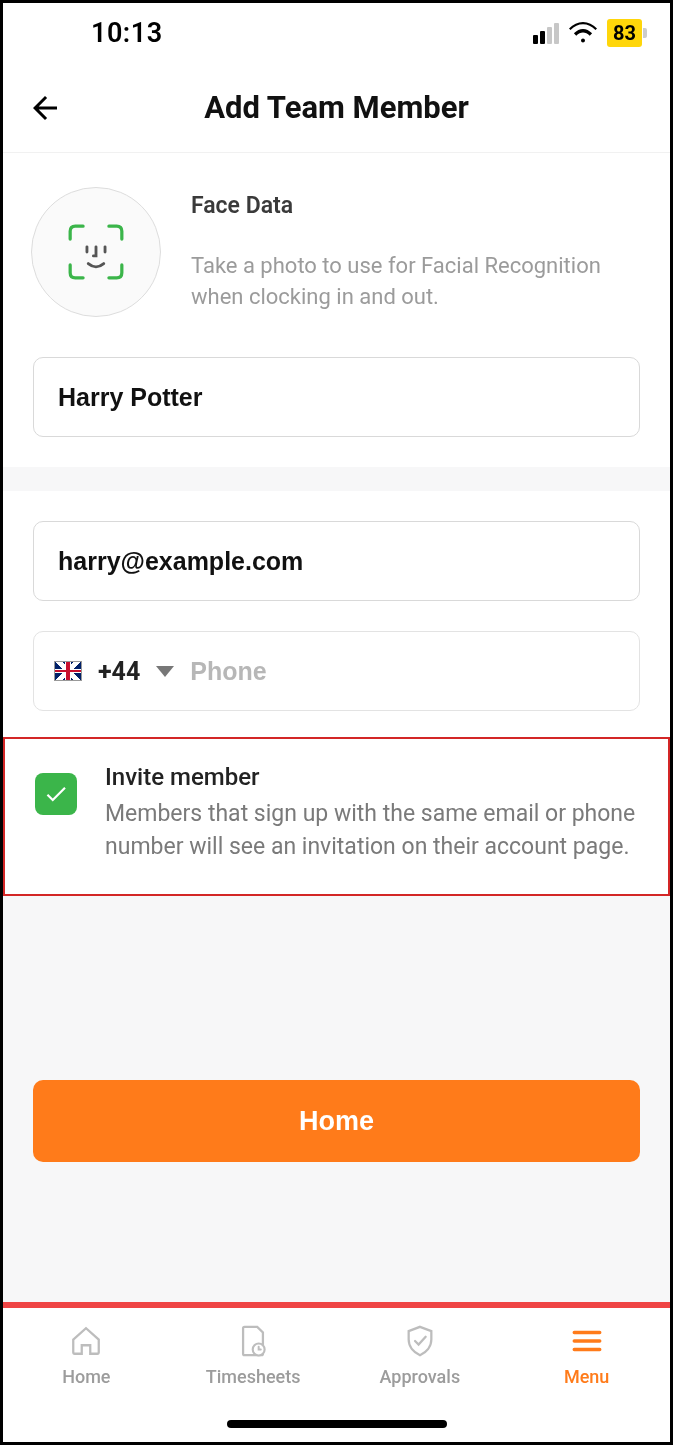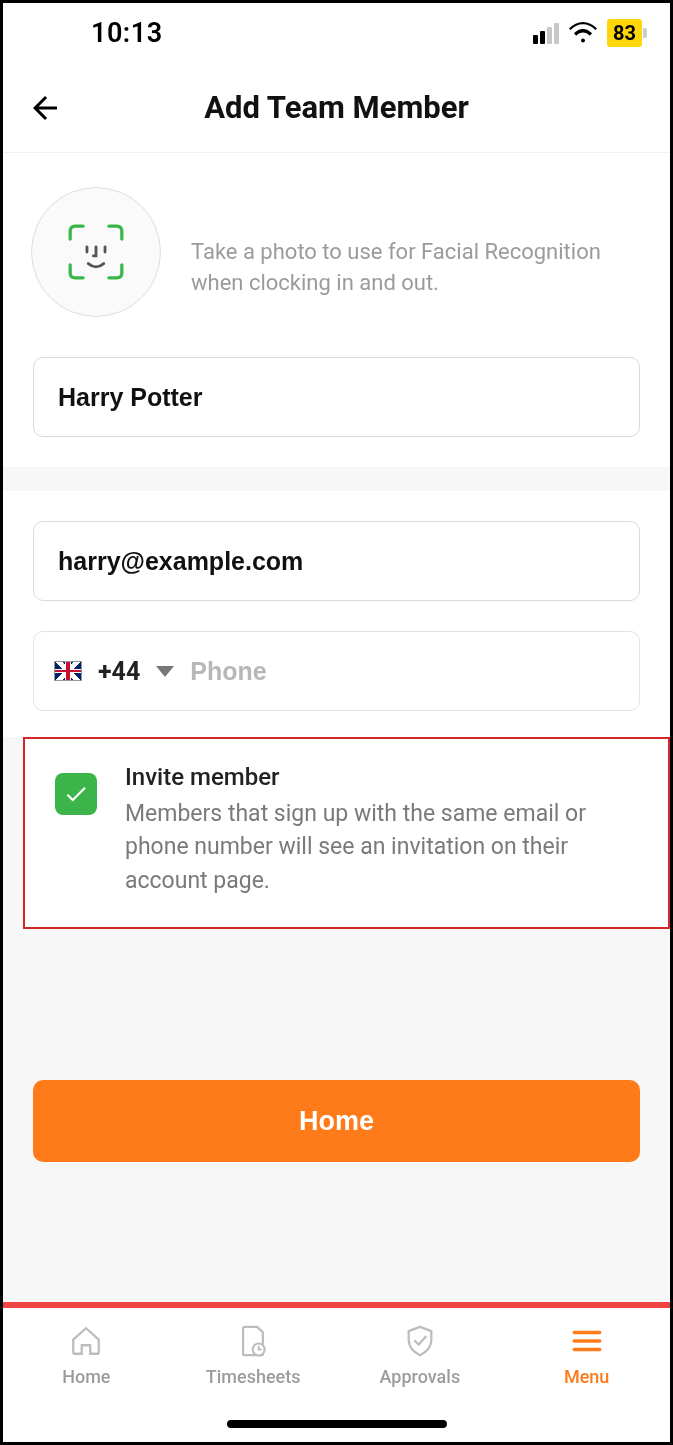--- a/index.html
+++ b/index.html
@@ -96,21 +96,21 @@
   .caret-down { width:0; height:0; border-left:9px solid transparent; border-right:9px solid transparent; border-top:11px solid #777; }
   .phone-input {
     flex: 1; border: none; outline: none; font-size: 25px; font-weight: 600;
     color:#111; background: transparent;
   }
   .phone-input::placeholder { color: #b7b7b7; font-weight: 600; }
   .invite-section {
     background: #fff; padding: 24px 30px 30px 30px;
     display: flex; gap: 28px;
     border: 2.5px solid #d32626;
-    border-left-width: 2.5px; border-right-width: 2.5px; margin-left: 20px;
+    border-left-width: 2.5px; border-right-width: 2.5px;
   }
   .checkbox {
     width: 42px; height: 42px; border-radius: 8px;
     background: #3bb54a; display:flex; align-items:center; justify-content:center;
     flex-shrink:0; margin-top: 10px;
     cursor: pointer;
   }
   .invite-title { font-size: 24px; font-weight: 500; color: #222; margin-bottom: 6px; }
   .invite-desc { font-size: 23px; color: #7a7a7a; line-height: 1.45; }
   .spacer { flex: 1; background: #f7f7f8; }
@@ -183,20 +183,21 @@
           </g>
           <g fill="none" stroke="#555" stroke-width="2.2" stroke-linecap="round">
             <path d="M17 20 v4"></path>
             <path d="M31 20 v4"></path>
             <path d="M24 20 v7 h-2"></path>
             <path d="M18 33 q6 5 12 0"></path>
           </g>
         </svg>
       </div>
       <div>
+        <div class="face-title">Face Data</div>
         <div class="face-desc">Take a photo to use for Facial Recognition when clocking in and out.</div>
       </div>
     </div>
 
     <div class="section input-wrap first">
       <input class="text-input" value="Harry Potter" style="">
     </div>
 
     <div class="gap"></div>
 

